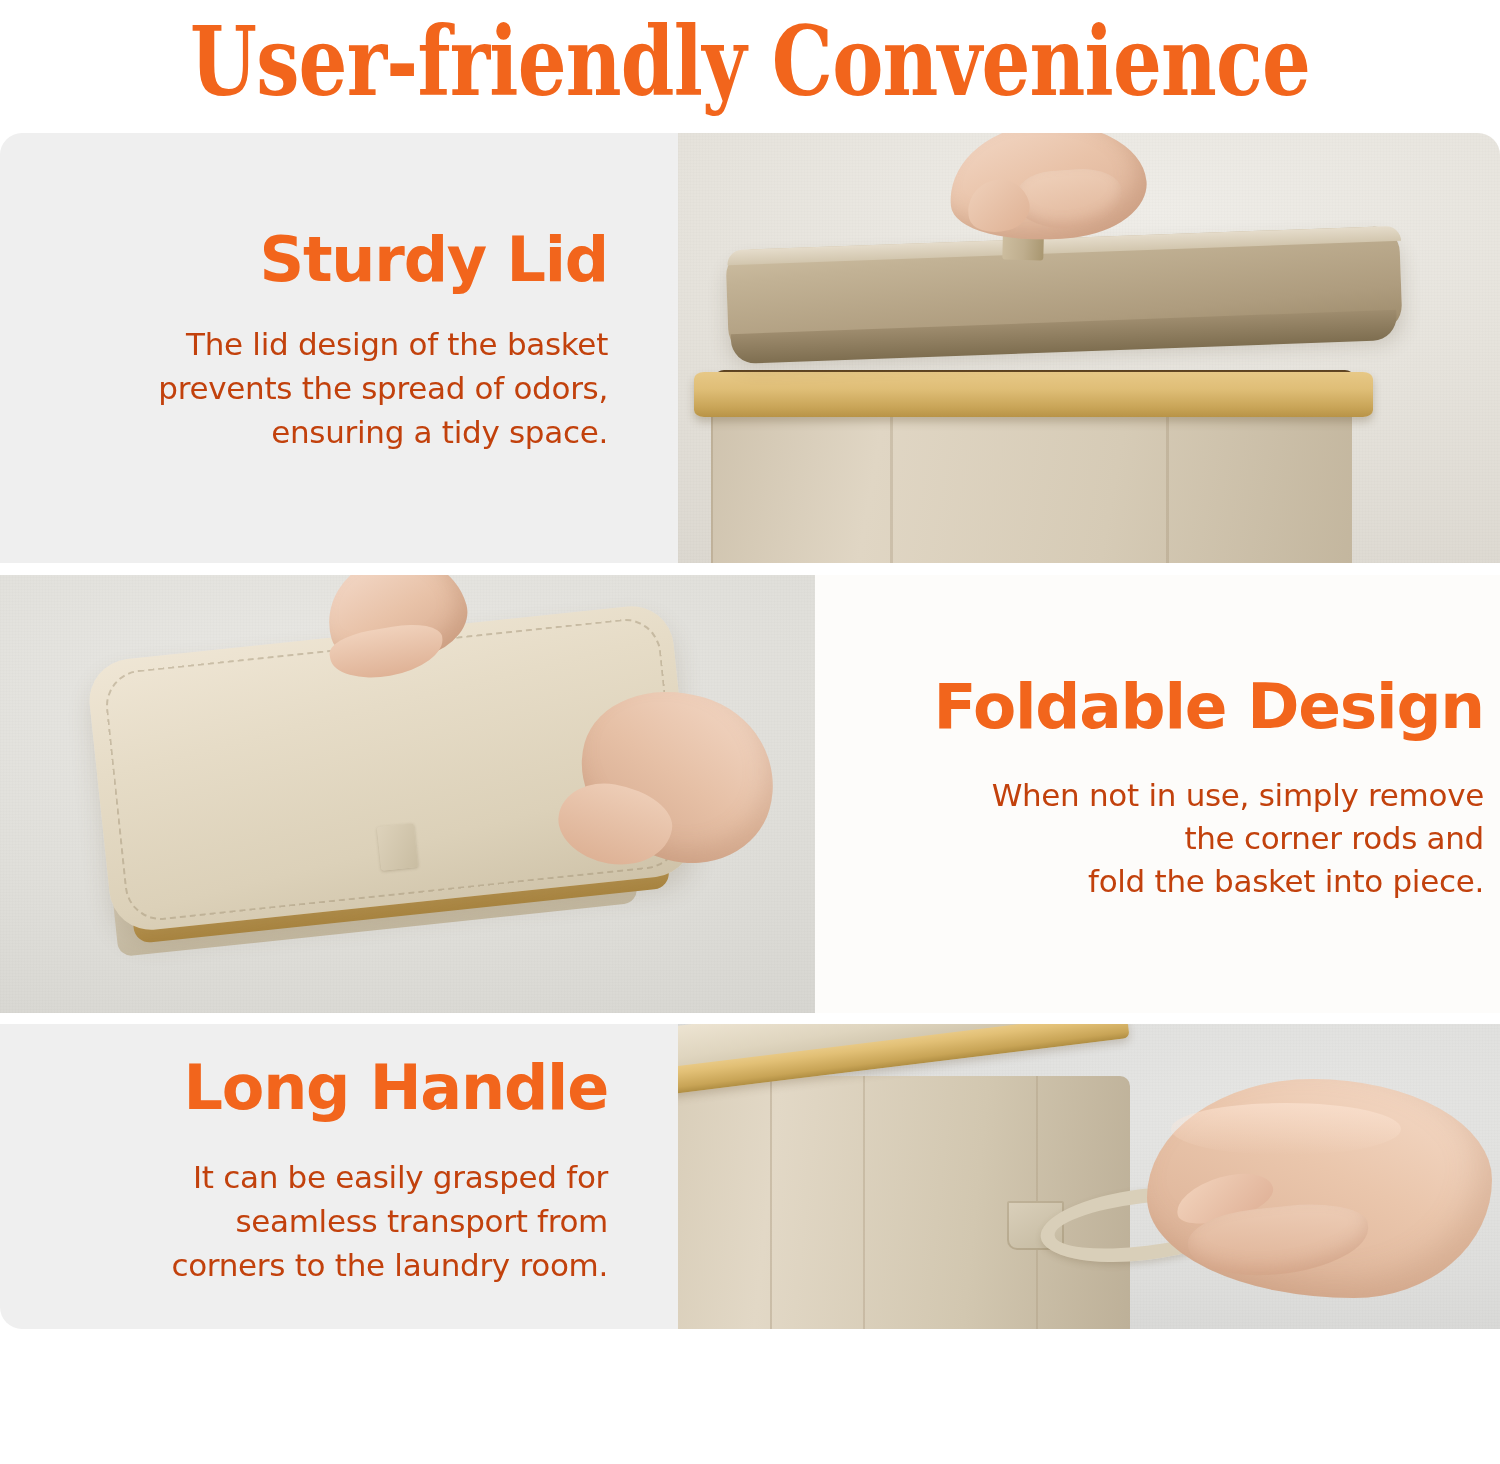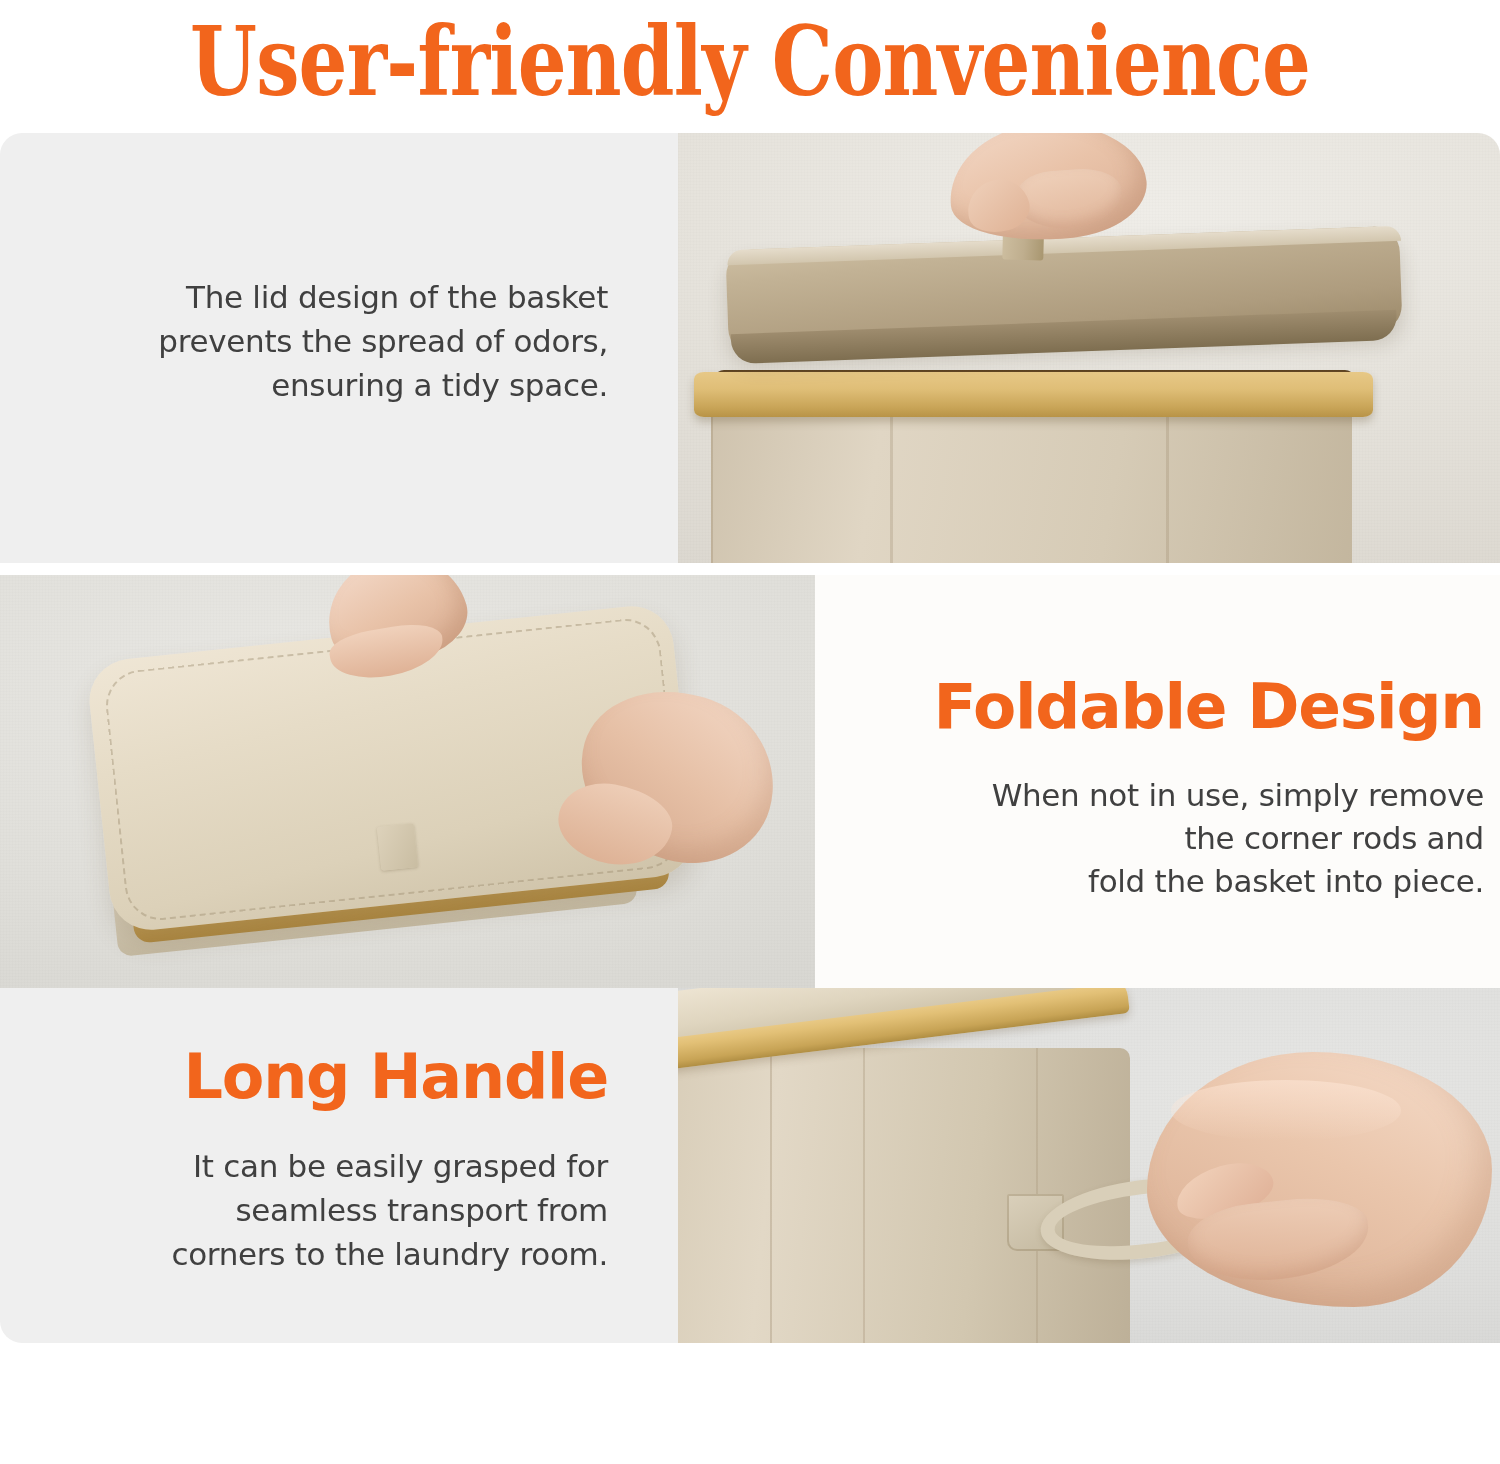--- a/index.html
+++ b/index.html
@@ -42,21 +42,21 @@
 
   
   .row {
     position: absolute;
     left: 0;
     width: 1500px;
     overflow: hidden;
   }
   #row-1 { top: 133px;  height: 430px; }
   #row-2 { top: 575px;  height: 438px; }
-  #row-3 { top: 988px; height: 355px; }
+  #row-3 { top: 1024px; height: 305px; }
 
   .row-inner {
     position: absolute;
     inset: 0;
     display: flex;
   }
   .row-reverse .row-inner { flex-direction: row-reverse; }
 
   
   .text-pane {
@@ -80,21 +80,21 @@
     font-size: 62px;
     line-height: 1.04;
     letter-spacing: -1.2px;
     white-space: nowrap;
   }
   #row-2 .feature-heading { font-size: 63px; margin-bottom: 34px; }
   #row-3 .feature-heading { margin-bottom: 34px; }
 
   .feature-body {
     margin: 0;
-    color: #404040;
+    color: #c2410c;
     font-family: "DejaVu Sans", sans-serif;
     font-weight: 400;
     font-size: 31px;
     line-height: 1.42;
     letter-spacing: -0.3px;
     white-space: pre-line;
   }
   #row-2 .feature-body { font-size: 31px; line-height: 1.40; }
 
   
@@ -356,20 +356,21 @@
 <div id="page">
 
   <div id="title-bar">
     <h1 id="main-title">User-friendly Convenience</h1>
   </div>
 
   <section class="row" id="row-1">
     <div class="row-inner">
 
       <div class="text-pane">
+        <h2 class="feature-heading">Sturdy Lid</h2>
         <p class="feature-body">The lid design of the basket
 prevents the spread of odors,
 ensuring a tidy space.</p>
       </div>
 
       <div class="photo-pane">
         <div class="photo">
           <div class="wall-warm"></div>
           <div class="wall-tex"></div>
 

